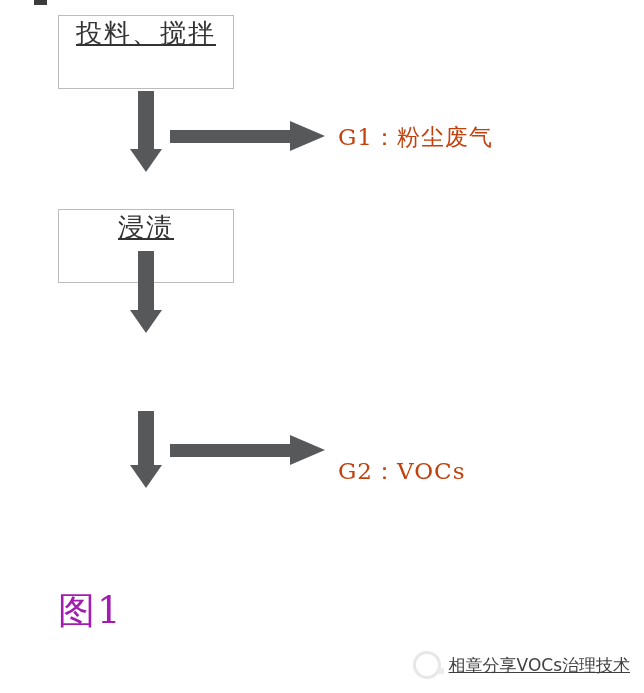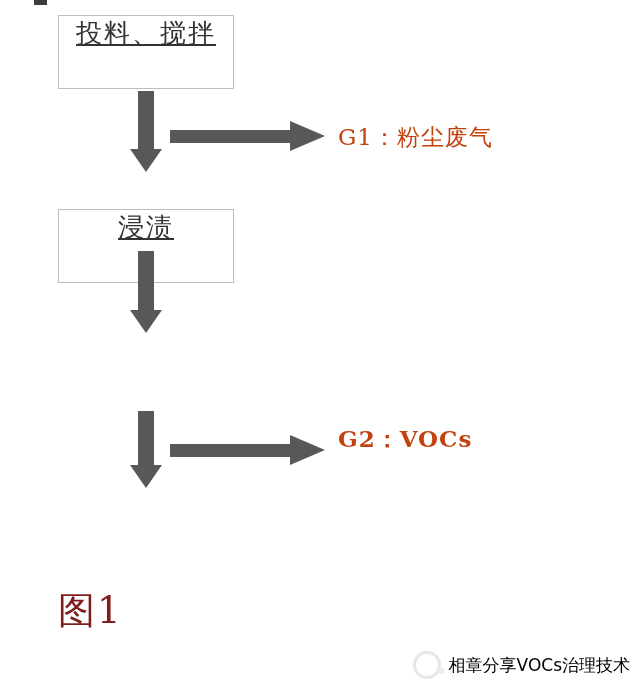--- a/index.html
+++ b/index.html
@@ -77,46 +77,47 @@
 
   .emission-label {
     position: absolute;
     left: 338px;
     font-size: 23px;
     color: #c2410c;
     letter-spacing: 1px;
     white-space: nowrap;
   }
   .emission-label-g1 { top: 122px; }
-  .emission-label-g2 { top: 424px; font-weight: bold; }
+  .emission-label-g2 { top: 456px; }
 
   .caption {
     position: absolute;
     left: 58px;
     top: 586px;
     display: flex;
     align-items: baseline;
     gap: 44px;
     font-size: 37px;
-    color: #7f1d1d;
+    color: #a21caf;
     letter-spacing: 2px;
     white-space: nowrap;
   }
 
   .watermark {
     position: absolute;
     right: 14px;
     top: 651px;
     display: flex;
     align-items: center;
     gap: 8px;
-    color: #000000;
+    color: #404040;
     font-family: "DejaVu Sans", "Liberation Sans", sans-serif;
     font-size: 17px;
     white-space: nowrap;
+    text-decoration: underline;
   }
   .watermark .wm-icon {
     width: 22px; height: 22px;
     border: 3px solid #e7e7e7;
     border-radius: 50%;
     position: relative;
     flex: 0 0 auto;
   }
   .watermark .wm-icon::after {
     content: "";

